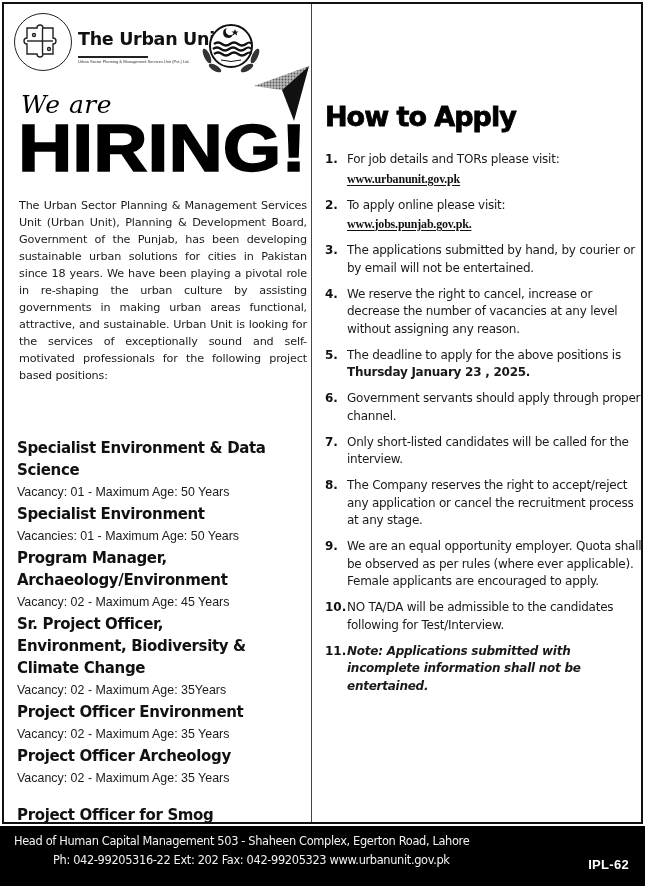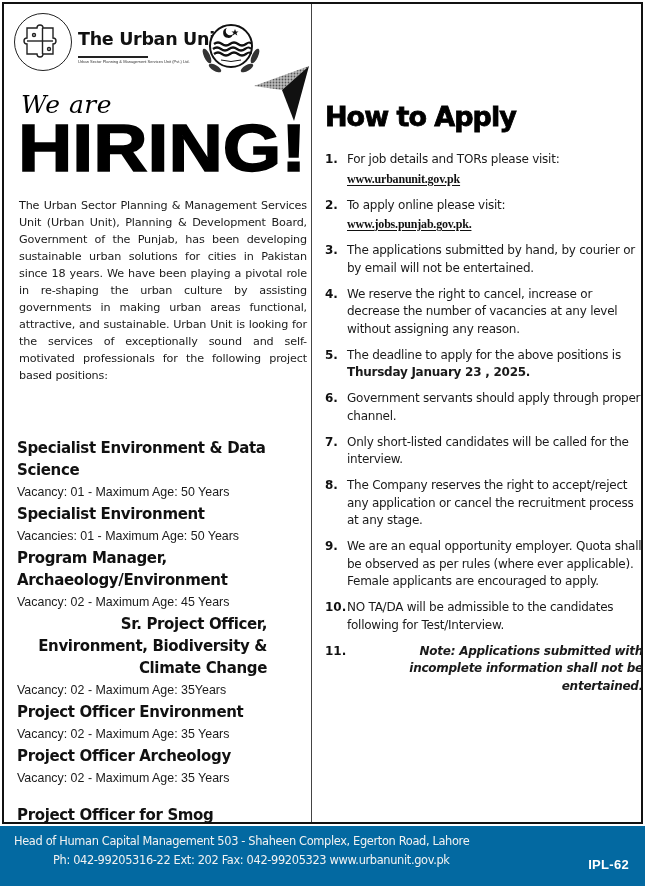--- a/index.html
+++ b/index.html
@@ -76,25 +76,25 @@
   }
   .step-text {
     font-family: "DejaVu Sans", sans-serif; font-size: 12px; line-height: 17.5px; color: #1a1a1a; letter-spacing: -0.25px;
     display: block;
   }
   .step-link {
     display: inline-block; font-family: Liberation Serif, serif; font-weight: bold; font-size: 12px; line-height: 17.5px;
     color: #111; text-decoration: underline; text-underline-offset: 2px; letter-spacing: -0.2px;
   }
   .step-strong { font-weight: bold; }
-  .step-note { font-weight: bold; font-style: italic; text-align: right; }
+  .step-note { font-weight: bold; font-style: italic; }
 
   
   .footer {
-    position: absolute; left: 0; top: 826px; width: 645px; height: 60px; background: #0369a1; color: #f2f2f2;
+    position: absolute; left: 0; top: 826px; width: 645px; height: 60px; background: #000000; color: #f2f2f2;
   }
   .footer-line1, .footer-line2 {
     position: absolute; left: 14px; font-family: "DejaVu Sans", sans-serif; font-size: 11.4px; letter-spacing: -0.35px; white-space: nowrap;
   }
   .footer-line1 { top: 8px; }
   .footer-line2 { top: 27px; margin-left: 39px; }
   .footer-code {
     position: absolute; right: 16px; top: 31px;
     font-family: Liberation Sans, sans-serif; font-weight: bold; font-size: 13px; color: #fff; letter-spacing: 0.3px;
   }
@@ -166,21 +166,21 @@
       </div>
       <div>
         <div class="pos-title">Specialist Environment</div>
         <div class="pos-detail">Vacancies: 01 - Maximum Age: 50 Years</div>
       </div>
       <div>
         <div class="pos-title" style="width:230px;">Program Manager, Archaeology/Environment</div>
         <div class="pos-detail">Vacancy: 02 - Maximum Age: 45 Years</div>
       </div>
       <div>
-        <div class="pos-title" style="width:250px;text-align:right;">Sr. Project Officer, Environment, Biodiversity &amp; Climate Change</div>
+        <div class="pos-title" style="width:250px;">Sr. Project Officer, Environment, Biodiversity &amp; Climate Change</div>
         <div class="pos-detail">Vacancy: 02 - Maximum Age: 35Years</div>
       </div>
       <div>
         <div class="pos-title">Project Officer Environment</div>
         <div class="pos-detail">Vacancy: 02 - Maximum Age: 35 Years</div>
       </div>
       <div>
         <div class="pos-title">Project Officer Archeology</div>
         <div class="pos-detail">Vacancy: 02 - Maximum Age: 35 Years</div>
       </div>

